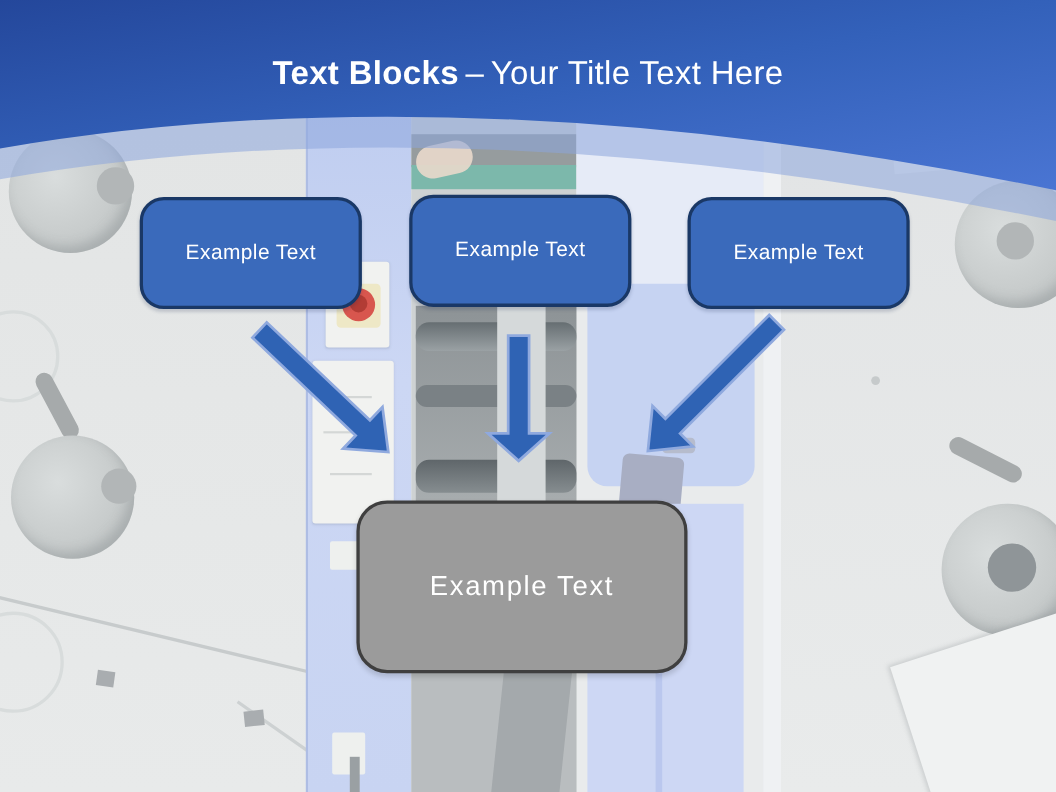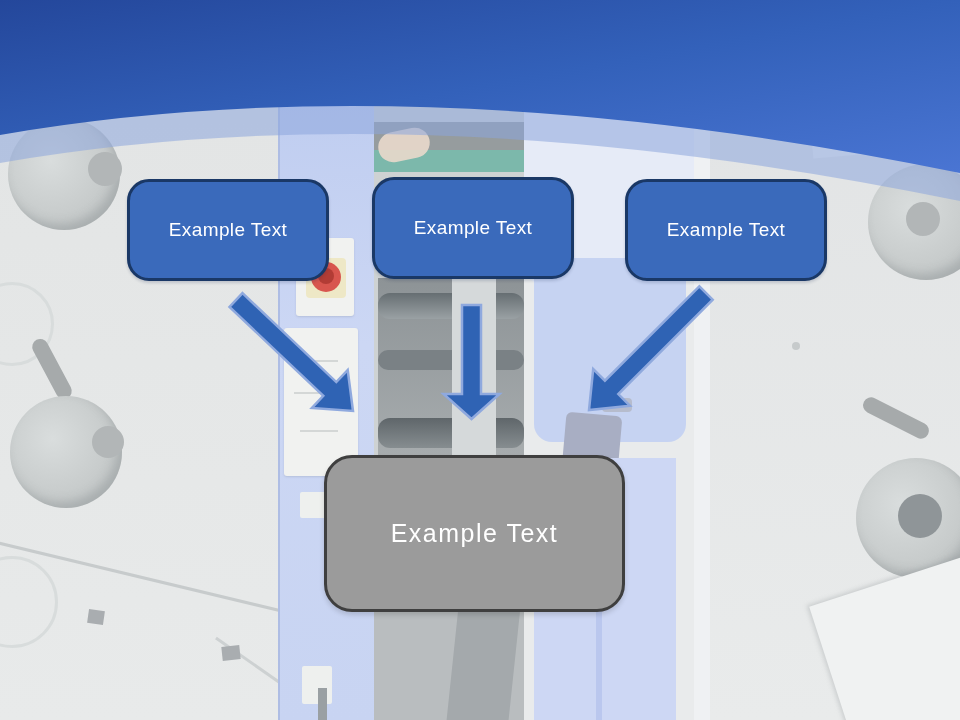--- a/index.html
+++ b/index.html
@@ -174,20 +174,23 @@
       <linearGradient id="hgrad" x1="0" y1="0" x2="1" y2="1">
         <stop offset="0" class="hstop1" stop-color="#24479b"></stop>
         <stop offset="0.5" class="hstop2" stop-color="#3361ba"></stop>
         <stop offset="1" class="hstop3" stop-color="#4a75d3"></stop>
       </linearGradient>
     </defs>
     <path class="hband" d="M0,0 H960 V201 Q420,90 0,163 Z"></path>
     <path fill="url(#hgrad)" d="M0,0 H960 V173 Q420,62 0,135 Z"></path>
   </svg>
 
+  <div class="title">
+    <span class="em">Text Blocks</span><span class="dash">–</span><span class="rest">Your Title Text Here</span>
+  </div>
 
   <div class="diagram">
 
     <div class="tbox tbox1">
       <span>Example Text</span>
     </div>
     <div class="tbox tbox2">
       <span>Example Text</span>
     </div>
     <div class="tbox tbox3">

